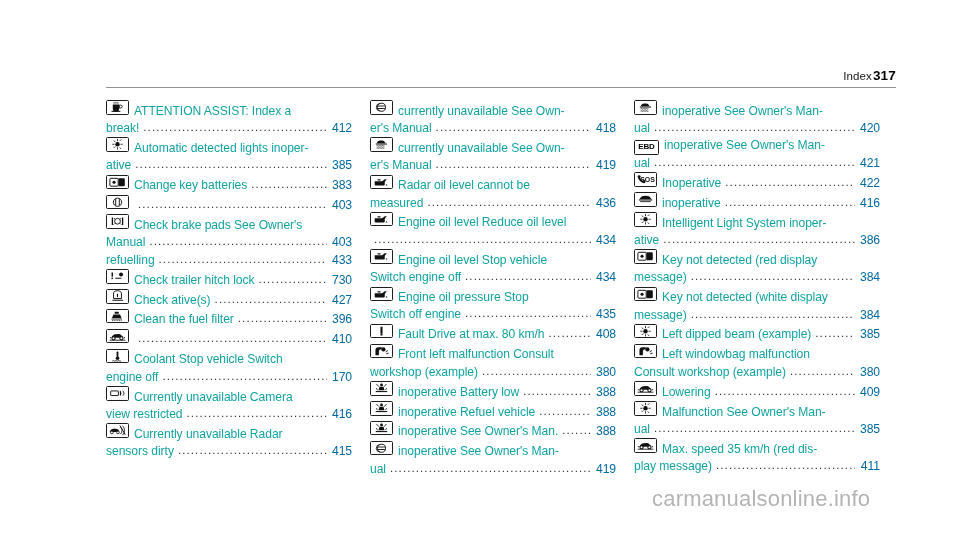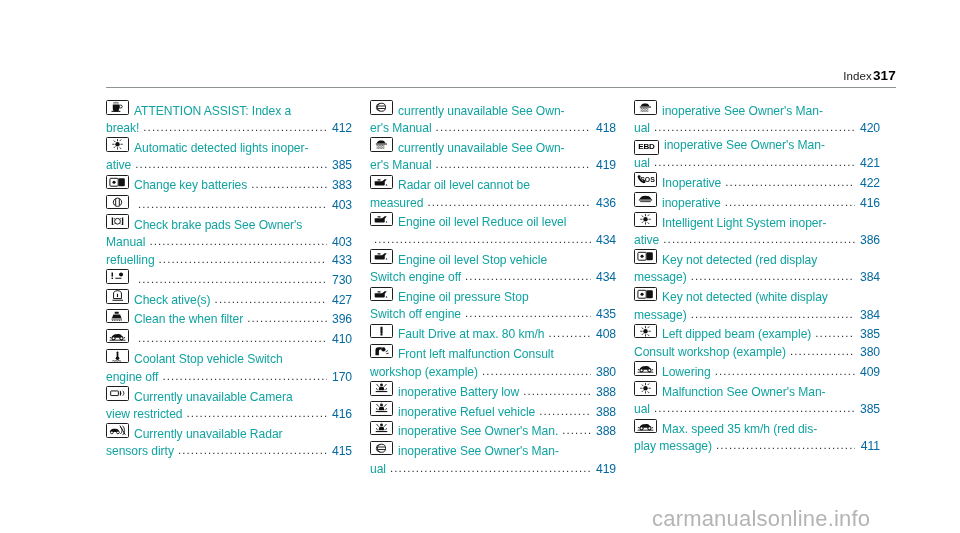--- a/index.html
+++ b/index.html
@@ -129,21 +129,20 @@
   
   #watermark {
     position: absolute;
     left: 652px;
     top: 486px;
     font-size: 22px;
     color: #b4b4b4;
     letter-spacing: 0.2px;
     font-family: "Liberation Sans", sans-serif;
     white-space: nowrap;
-    margin-top: 20px;
   }
 </style>
 </head>
 <body>
 
 <div id="page-header">
   <div class="header-inner">
     <span class="hdr-label">Index</span>
     <span class="hdr-number">317</span>
   </div>
@@ -260,20 +259,21 @@
           <span class="icon-box">
             <svg viewBox="0 0 21 13">
               <g fill="#111">
                 <rect x="4.3" y="2.6" width="1.5" height="4.3"></rect>
                 <rect x="4.3" y="7.9" width="1.5" height="1.5"></rect>
                 <path d="M8.2 8.6 h6.4" stroke="#111" stroke-width="1.2"></path>
                 <circle cx="14.2" cy="4.6" r="2.1"></circle>
               </g>
             </svg>
           </span>
+          <span class="entry-text">Check trailer hitch lock</span>
           <span class="leader">................................................................................</span>
           <span class="pagenum">730</span>
         </div>
       </div>
       <div class="index-entry">
         <div class="entry-line">
           <span class="icon-box">
             <svg viewBox="0 0 21 13">
               <g fill="none" stroke="#111" stroke-width="1">
                 <path d="M6.4 2.7 a5.2 5.2 0 0 1 8.2 0 v6.2 h-8.2 z"></path>
@@ -295,21 +295,21 @@
               <g fill="#111">
                 <path d="M7.6 1.9 h4.2 v2.1 h-4.2 z"></path>
                 <path d="M6.2 4.6 h7 l1.4 3.6 h-9.8 z"></path>
                 <rect x="4.2" y="8.9" width="11" height="0.9"></rect>
                 <g stroke="#111" stroke-width="0.75">
                   <path d="M5.4 10.3 v1.2 M7.2 10.3 v1.2 M9 10.3 v1.2 M10.8 10.3 v1.2 M12.6 10.3 v1.2 M14.3 10.3 v1.2"></path>
                 </g>
               </g>
             </svg>
           </span>
-          <span class="entry-text">Clean the when filter</span>
+          <span class="entry-text">Clean the fuel filter</span>
           <span class="leader">................................................................................</span>
           <span class="pagenum">396</span>
         </div>
       </div>
       <div class="index-entry">
         <div class="entry-line">
           <span class="icon-box">
             <svg viewBox="0 0 21 13">
               <g fill="none" stroke="#111" stroke-width="1">
                 <path d="M2.6 8 h1.2 M17.2 8 h1.2"></path>
@@ -791,20 +791,34 @@
                 <path d="M6.9 2.9 l1.1 1.1 M13 10.1 l1.1 1.1 M6.9 10.1 l1.1 -1.1 M13 2.9 l1.1 -1.1"></path>
               </g>
             </svg>
           </span>
           <span class="entry-text">Left dipped beam (example)</span>
           <span class="leader">................................................................................</span>
           <span class="pagenum">385</span>
         </div>
       </div>
       <div class="index-entry">
+        <div class="entry-line no-leader">
+          <span class="icon-box">
+            <svg viewBox="0 0 21 13">
+              <g fill="#111">
+                <path d="M4.2 10.6 h3.6 v-4 a2.3 2.3 0 0 1 2.3 -2.3 h0.6 v-2 h-3.4 a3.1 3.1 0 0 0 -3.1 3.1 z"></path>
+                <circle cx="12.5" cy="4.6" r="2.2"></circle>
+                <path d="M14.8 7.2 l2.4 -1.5 M15.4 9 l2.6 -0.5" stroke="#111" stroke-width="0.9" fill="none"></path>
+              </g>
+            </svg>
+          </span>
+          <span class="entry-text">Left windowbag malfunction</span>
+          <span class="leader">................................................................................</span>
+          <span class="pagenum"></span>
+        </div>
         <div class="entry-line">
           <span class="entry-text">Consult workshop (example)</span>
           <span class="leader">................................................................................</span>
           <span class="pagenum">380</span>
         </div>
       </div>
       <div class="index-entry">
         <div class="entry-line">
           <span class="icon-box">
             <svg viewBox="0 0 21 13">

